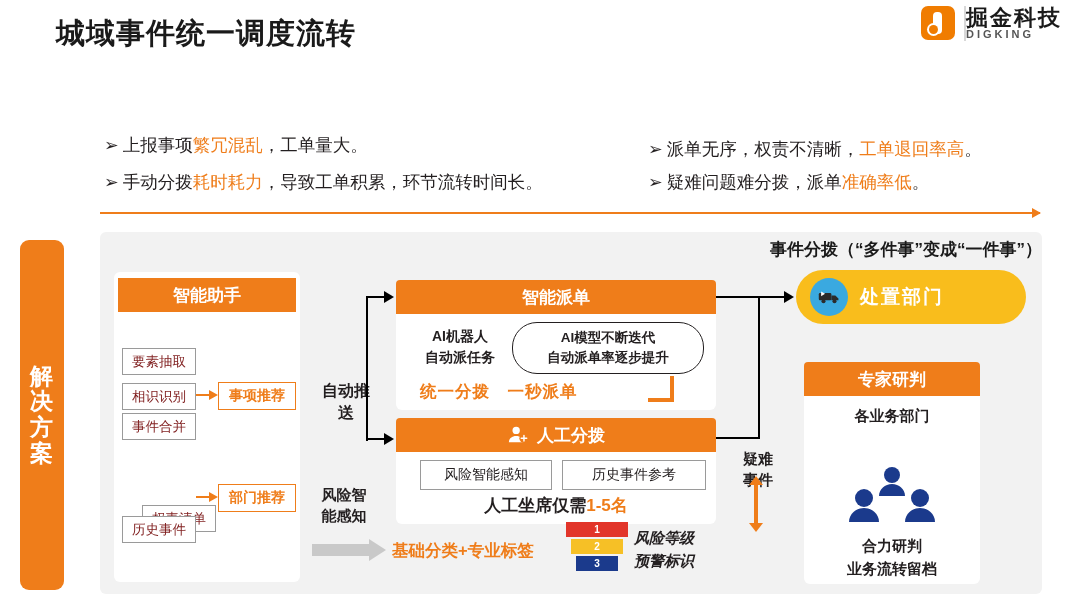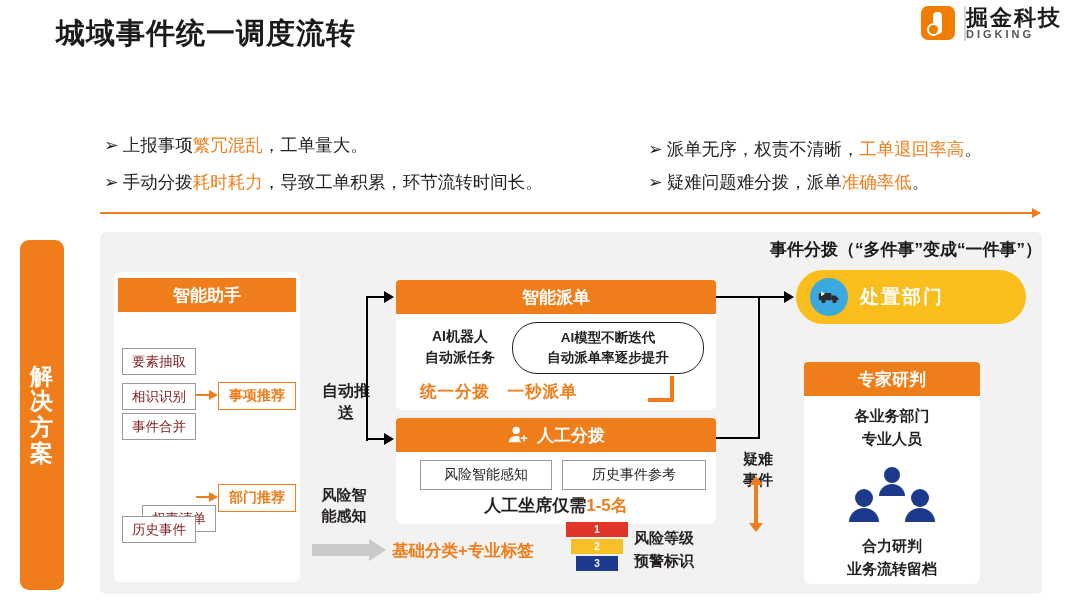--- a/index.html
+++ b/index.html
@@ -483,20 +483,21 @@
   .f2 { width: 52px; background: #f6c026; }
   .f3 { width: 42px; background: #1b3a8c; }
   .funnel-label {
     position: absolute;
     left: 634px;
     top: 527px;
     font-size: 15px;
     font-weight: bold;
     line-height: 1.5;
     color: #231f20;
+    font-style: italic;
   }
 
   .conn {
     position: absolute;
     background: #000000;
   }
   .arrow-head {
     position: absolute;
     width: 0;
     height: 0;
@@ -633,21 +634,20 @@
     </div>
     <span class="dept-label">处置部门</span>
   </div>
 
   <div class="white-card" id="expert-card"></div>
   <div class="bar" id="expert-bar">
     <span>专家研判</span>
   </div>
   <div class="expert-top">
     <div>各业务部门</div>
-    <div>专业人员</div>
   </div>
   <div class="people-icon">
     <svg width="92" height="62" viewBox="0 0 92 62" aria-hidden="true">
       <circle cx="46" cy="9" r="8" fill="#1b3a8c"></circle>
       <path d="M33 30c0-7 6-12 13-12s13 5 13 12z" fill="#1b3a8c"></path>
       <circle cx="18" cy="32" r="9" fill="#1b3a8c"></circle>
       <path d="M3 56c0-8 7-14 15-14s15 6 15 14z" fill="#1b3a8c"></path>
       <circle cx="74" cy="32" r="9" fill="#1b3a8c"></circle>
       <path d="M59 56c0-8 7-14 15-14s15 6 15 14z" fill="#1b3a8c"></path>
     </svg>

